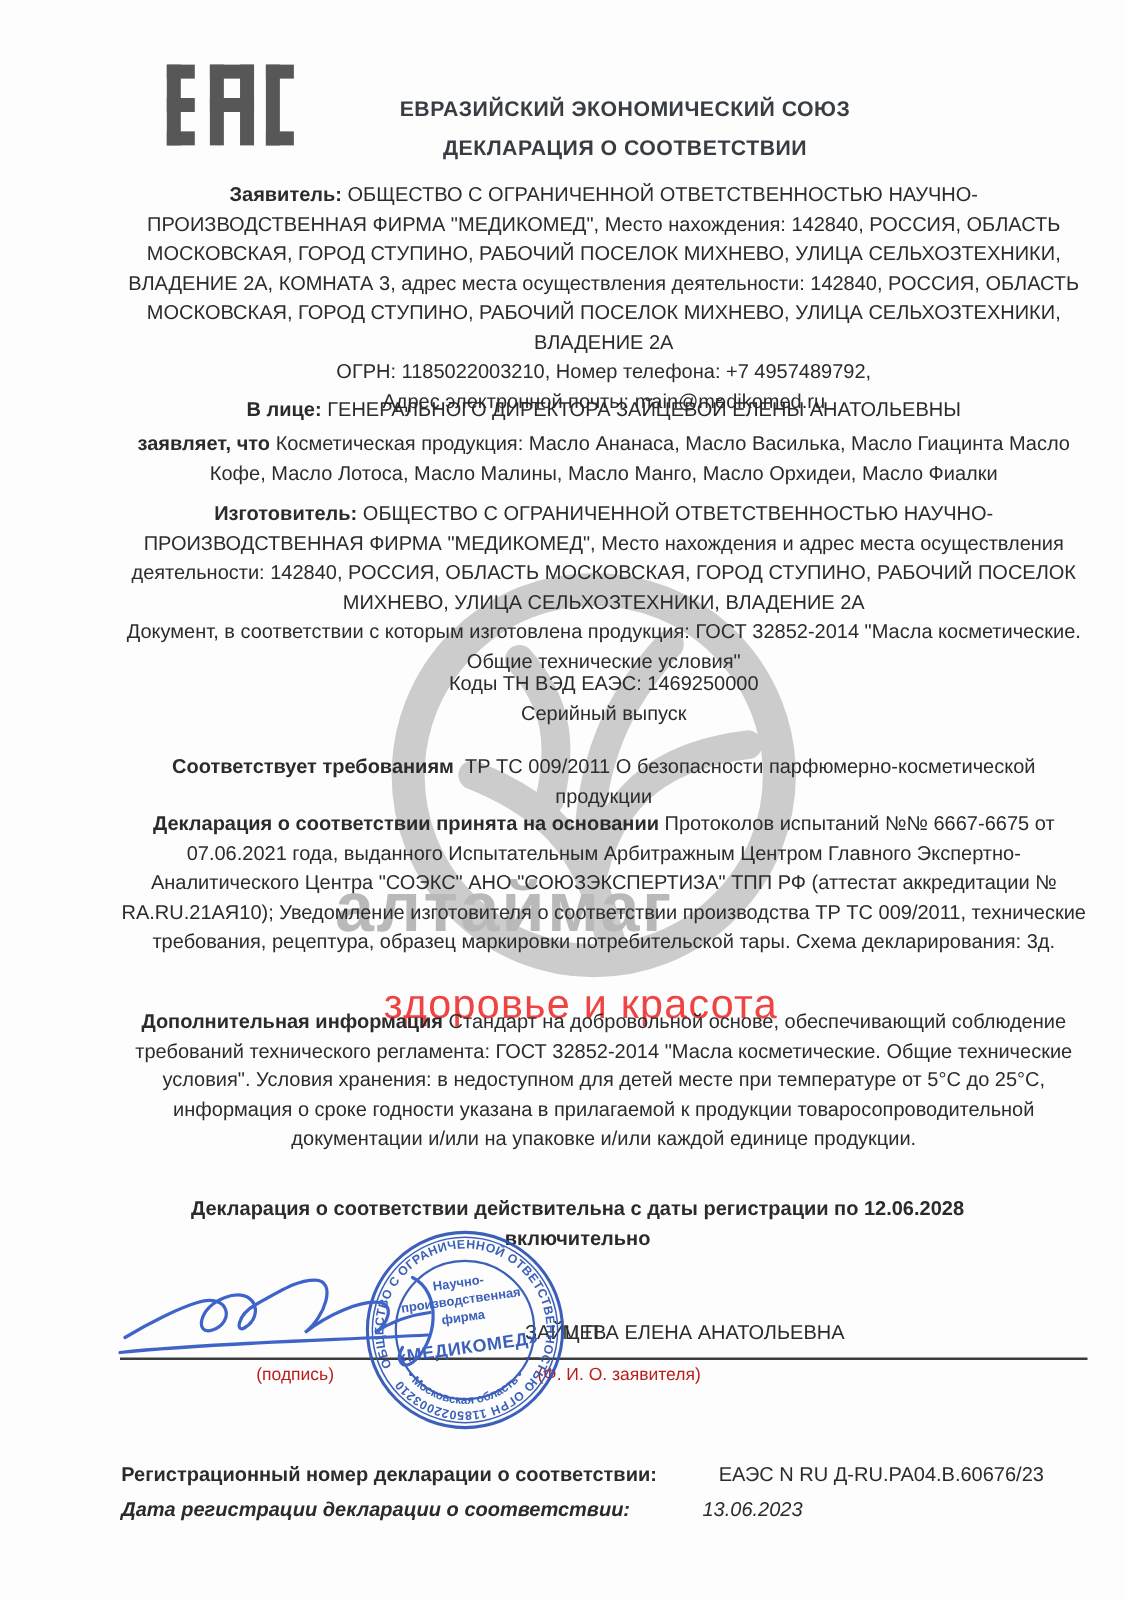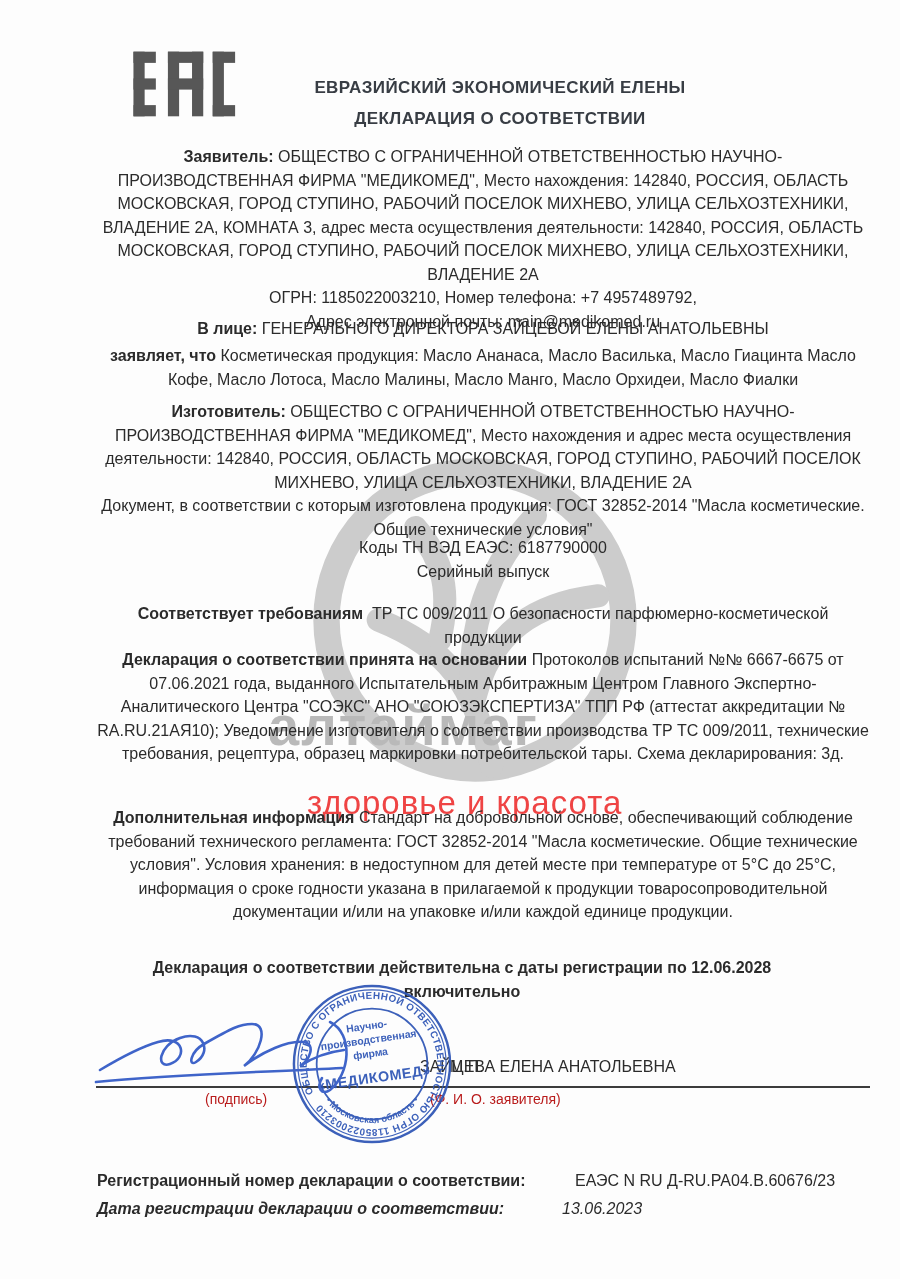--- a/index.html
+++ b/index.html
@@ -81,35 +81,35 @@
       <rect x="44" y="10" width="13" height="75"></rect>
         <rect x="72" y="10" width="13" height="75"></rect>
       <rect x="44" y="10" width="41" height="13"></rect>
         <rect x="44" y="41" width="41" height="13"></rect>
       <rect x="96" y="10" width="13" height="75"></rect>
         <rect x="96" y="10" width="26" height="13"></rect>
       <rect x="96" y="72" width="26" height="13"></rect>
     </g>
   </svg>
 
-  <div class="hdr hdr-union">ЕВРАЗИЙСКИЙ ЭКОНОМИЧЕСКИЙ ЕЛЕНЫ</div>
+  <div class="hdr hdr-union">ЕВРАЗИЙСКИЙ ЭКОНОМИЧЕСКИЙ СОЮЗ</div>
   <div class="hdr hdr-title">ДЕКЛАРАЦИЯ О СООТВЕТСТВИИ</div>
 
   <p class="para p-applicant"><b>Заявитель:</b> <span>ОБЩЕСТВО С ОГРАНИЧЕННОЙ ОТВЕТСТВЕННОСТЬЮ НАУЧНО-ПРОИЗВОДСТВЕННАЯ ФИРМА "МЕДИКОМЕД", Место нахождения: 142840, РОССИЯ, ОБЛАСТЬ МОСКОВСКАЯ, ГОРОД СТУПИНО, РАБОЧИЙ ПОСЕЛОК МИХНЕВО, УЛИЦА СЕЛЬХОЗТЕХНИКИ, ВЛАДЕНИЕ 2А, КОМНАТА 3, адрес места осуществления деятельности: 142840, РОССИЯ, ОБЛАСТЬ МОСКОВСКАЯ, ГОРОД СТУПИНО, РАБОЧИЙ ПОСЕЛОК МИХНЕВО, УЛИЦА СЕЛЬХОЗТЕХНИКИ, ВЛАДЕНИЕ 2А
 ОГРН: 1185022003210, Номер телефона: +7 4957489792,
 Адрес электронной почты: main@medikomed.ru</span></p>
 
   <p class="para p-inperson"><b>В лице:</b> <span>ГЕНЕРАЛЬНОГО ДИРЕКТОРА ЗАЙЦЕВОЙ ЕЛЕНЫ АНАТОЛЬЕВНЫ</span></p>
 
   <p class="para p-declares"><b>заявляет, что</b> <span>Косметическая продукция: Масло Ананаса, Масло Василька, Масло Гиацинта Масло Кофе, Масло Лотоса, Масло Малины, Масло Манго, Масло Орхидеи, Масло Фиалки</span></p>
 
   <p class="para p-manufacturer"><b>Изготовитель:</b> <span>ОБЩЕСТВО С ОГРАНИЧЕННОЙ ОТВЕТСТВЕННОСТЬЮ НАУЧНО-ПРОИЗВОДСТВЕННАЯ ФИРМА "МЕДИКОМЕД", Место нахождения и адрес места осуществления деятельности: 142840, РОССИЯ, ОБЛАСТЬ МОСКОВСКАЯ, ГОРОД СТУПИНО, РАБОЧИЙ ПОСЕЛОК МИХНЕВО, УЛИЦА СЕЛЬХОЗТЕХНИКИ, ВЛАДЕНИЕ 2А
 Документ, в соответствии с которым изготовлена продукция: ГОСТ 32852-2014 "Масла косметические. Общие технические условия"</span></p>
 
-  <p class="para p-codes">Коды ТН ВЭД ЕАЭС: 6187790000
+  <p class="para p-codes">Коды ТН ВЭД ЕАЭС: 1469250000
 Серийный выпуск</p>
 
   <p class="para p-compliance"><b>Соответствует требованиям</b>&nbsp; <span>ТР ТС 009/2011 О безопасности парфюмерно-косметической продукции</span></p>
 
   <p class="para p-basis"><b>Декларация о соответствии принята на основании</b> <span>Протоколов испытаний №№ 6667-6675 от 07.06.2021 года, выданного Испытательным Арбитражным Центром Главного Экспертно-Аналитического Центра "СОЭКС" АНО "СОЮЗЭКСПЕРТИЗА" ТПП РФ (аттестат аккредитации № RA.RU.21АЯ10); Уведомление изготовителя о соответствии производства ТР ТС 009/2011, технические требования, рецептура, образец маркировки потребительской тары. Схема декларирования: 3д.</span></p>
 
   <p class="para p-additional"><b>Дополнительная информация</b> <span>Стандарт на добровольной основе, обеспечивающий соблюдение требований технического регламента: ГОСТ 32852-2014 "Масла косметические. Общие технические условия". Условия хранения: в недоступном для детей месте при температуре от 5°С до 25°С, информация о сроке годности указана в прилагаемой к продукции товаросопроводительной документации и/или на упаковке и/или каждой единице продукции.</span></p>
 
   <p class="para p-validity">Декларация о соответствии действительна с даты регистрации по 12.06.2028 включительно</p>
 

